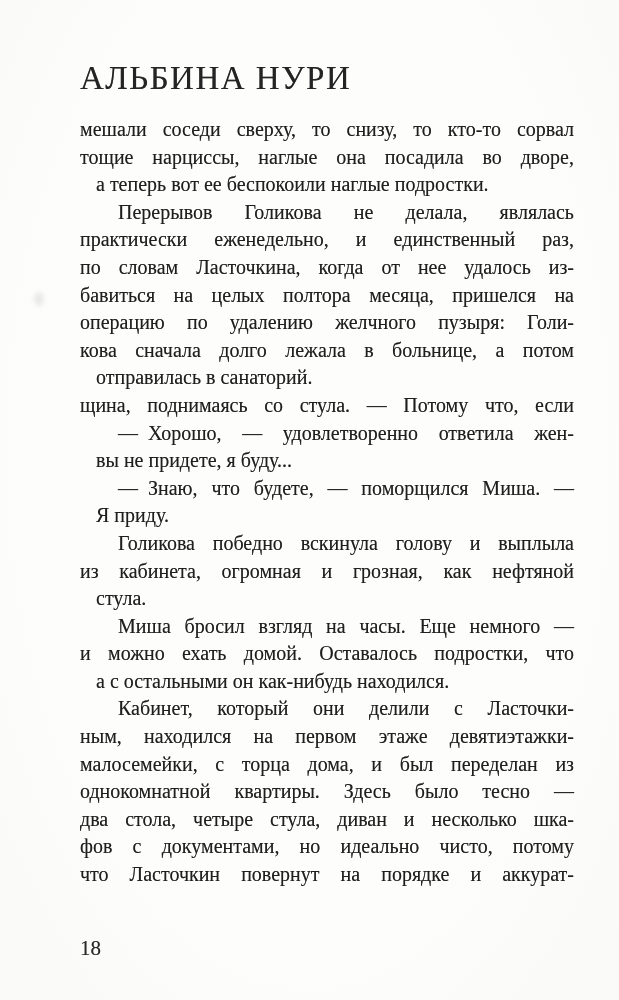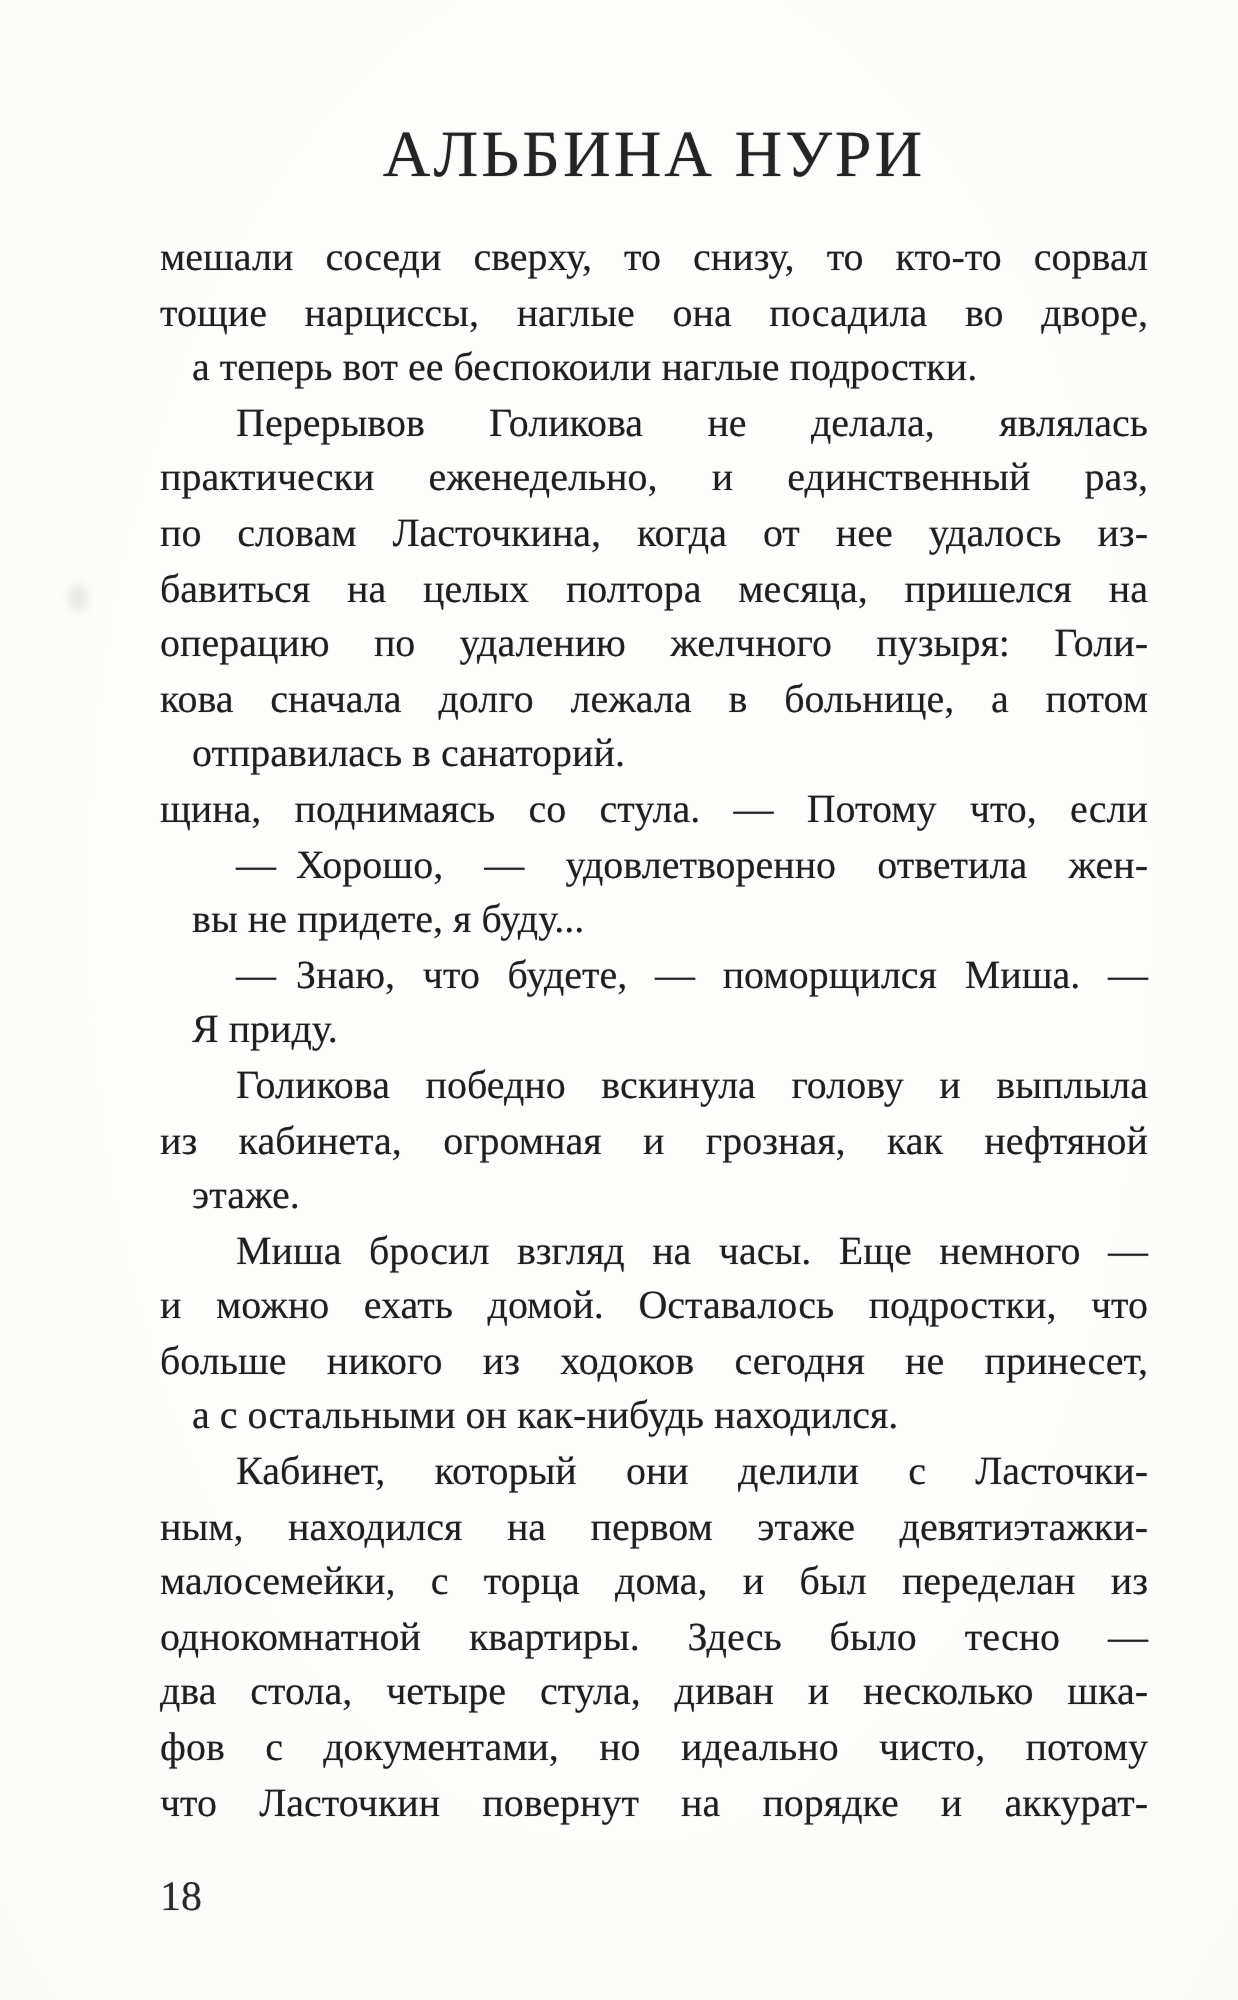--- a/index.html
+++ b/index.html
@@ -15,21 +15,21 @@
     background-image: radial-gradient(ellipse at 50% 45%, #fdfdfc 60%, #f9f9f7 100%);
     font-family: "Liberation Serif", "DejaVu Serif", serif;
     color: #1f1f1f;
     overflow: hidden;
   }
   .running-head {
     position: absolute;
     left: 80px;
     top: 58px;
     width: 494px;
-    text-align: center;
+    text-align: left;
     font-size: 33px;
     line-height: 40px;
     letter-spacing: 1.5px;
     font-weight: 400;
     color: #242424;
     text-shadow: 0 0 0.6px rgba(30,30,30,0.55);
   }
   .body-text {
     position: absolute;
     left: 80px;
@@ -91,24 +91,23 @@
       <div class="line">операцию по удалению желчного пузыря: Голи-</div>
       <div class="line">кова сначала долго лежала в больнице, а потом</div>
       <div class="line last">отправилась в санаторий.</div>
       <div class="line">щина, поднимаясь со стула. — Потому что, если</div>
       <div class="line indent">— Хорошо, — удовлетворенно ответила жен-</div>
       <div class="line last">вы не придете, я буду...</div>
       <div class="line indent">— Знаю, что будете, — поморщился Миша. —</div>
       <div class="line last">Я приду.</div>
       <div class="line indent">Голикова победно вскинула голову и выплыла</div>
       <div class="line">из кабинета, огромная и грозная, как нефтяной</div>
-      <div class="line last">этаже.</div>
+      <div class="line last">стула.</div>
       <div class="line indent">Миша бросил взгляд на часы. Еще немного —</div>
       <div class="line">и можно ехать домой. Оставалось подростки, что</div>
-      <div class="line">больше никого из ходоков сегодня не принесет,</div>
       <div class="line last">а с остальными он как-нибудь находился.</div>
       <div class="line indent">Кабинет, который они делили с Ласточки-</div>
       <div class="line">ным, находился на первом этаже девятиэтажки-</div>
       <div class="line">малосемейки, с торца дома, и был переделан из</div>
       <div class="line">однокомнатной квартиры. Здесь было тесно —</div>
       <div class="line">два стола, четыре стула, диван и несколько шка-</div>
       <div class="line">фов с документами, но идеально чисто, потому</div>
       <div class="line">что Ласточкин повернут на порядке и аккурат-</div>
     </div>
 

